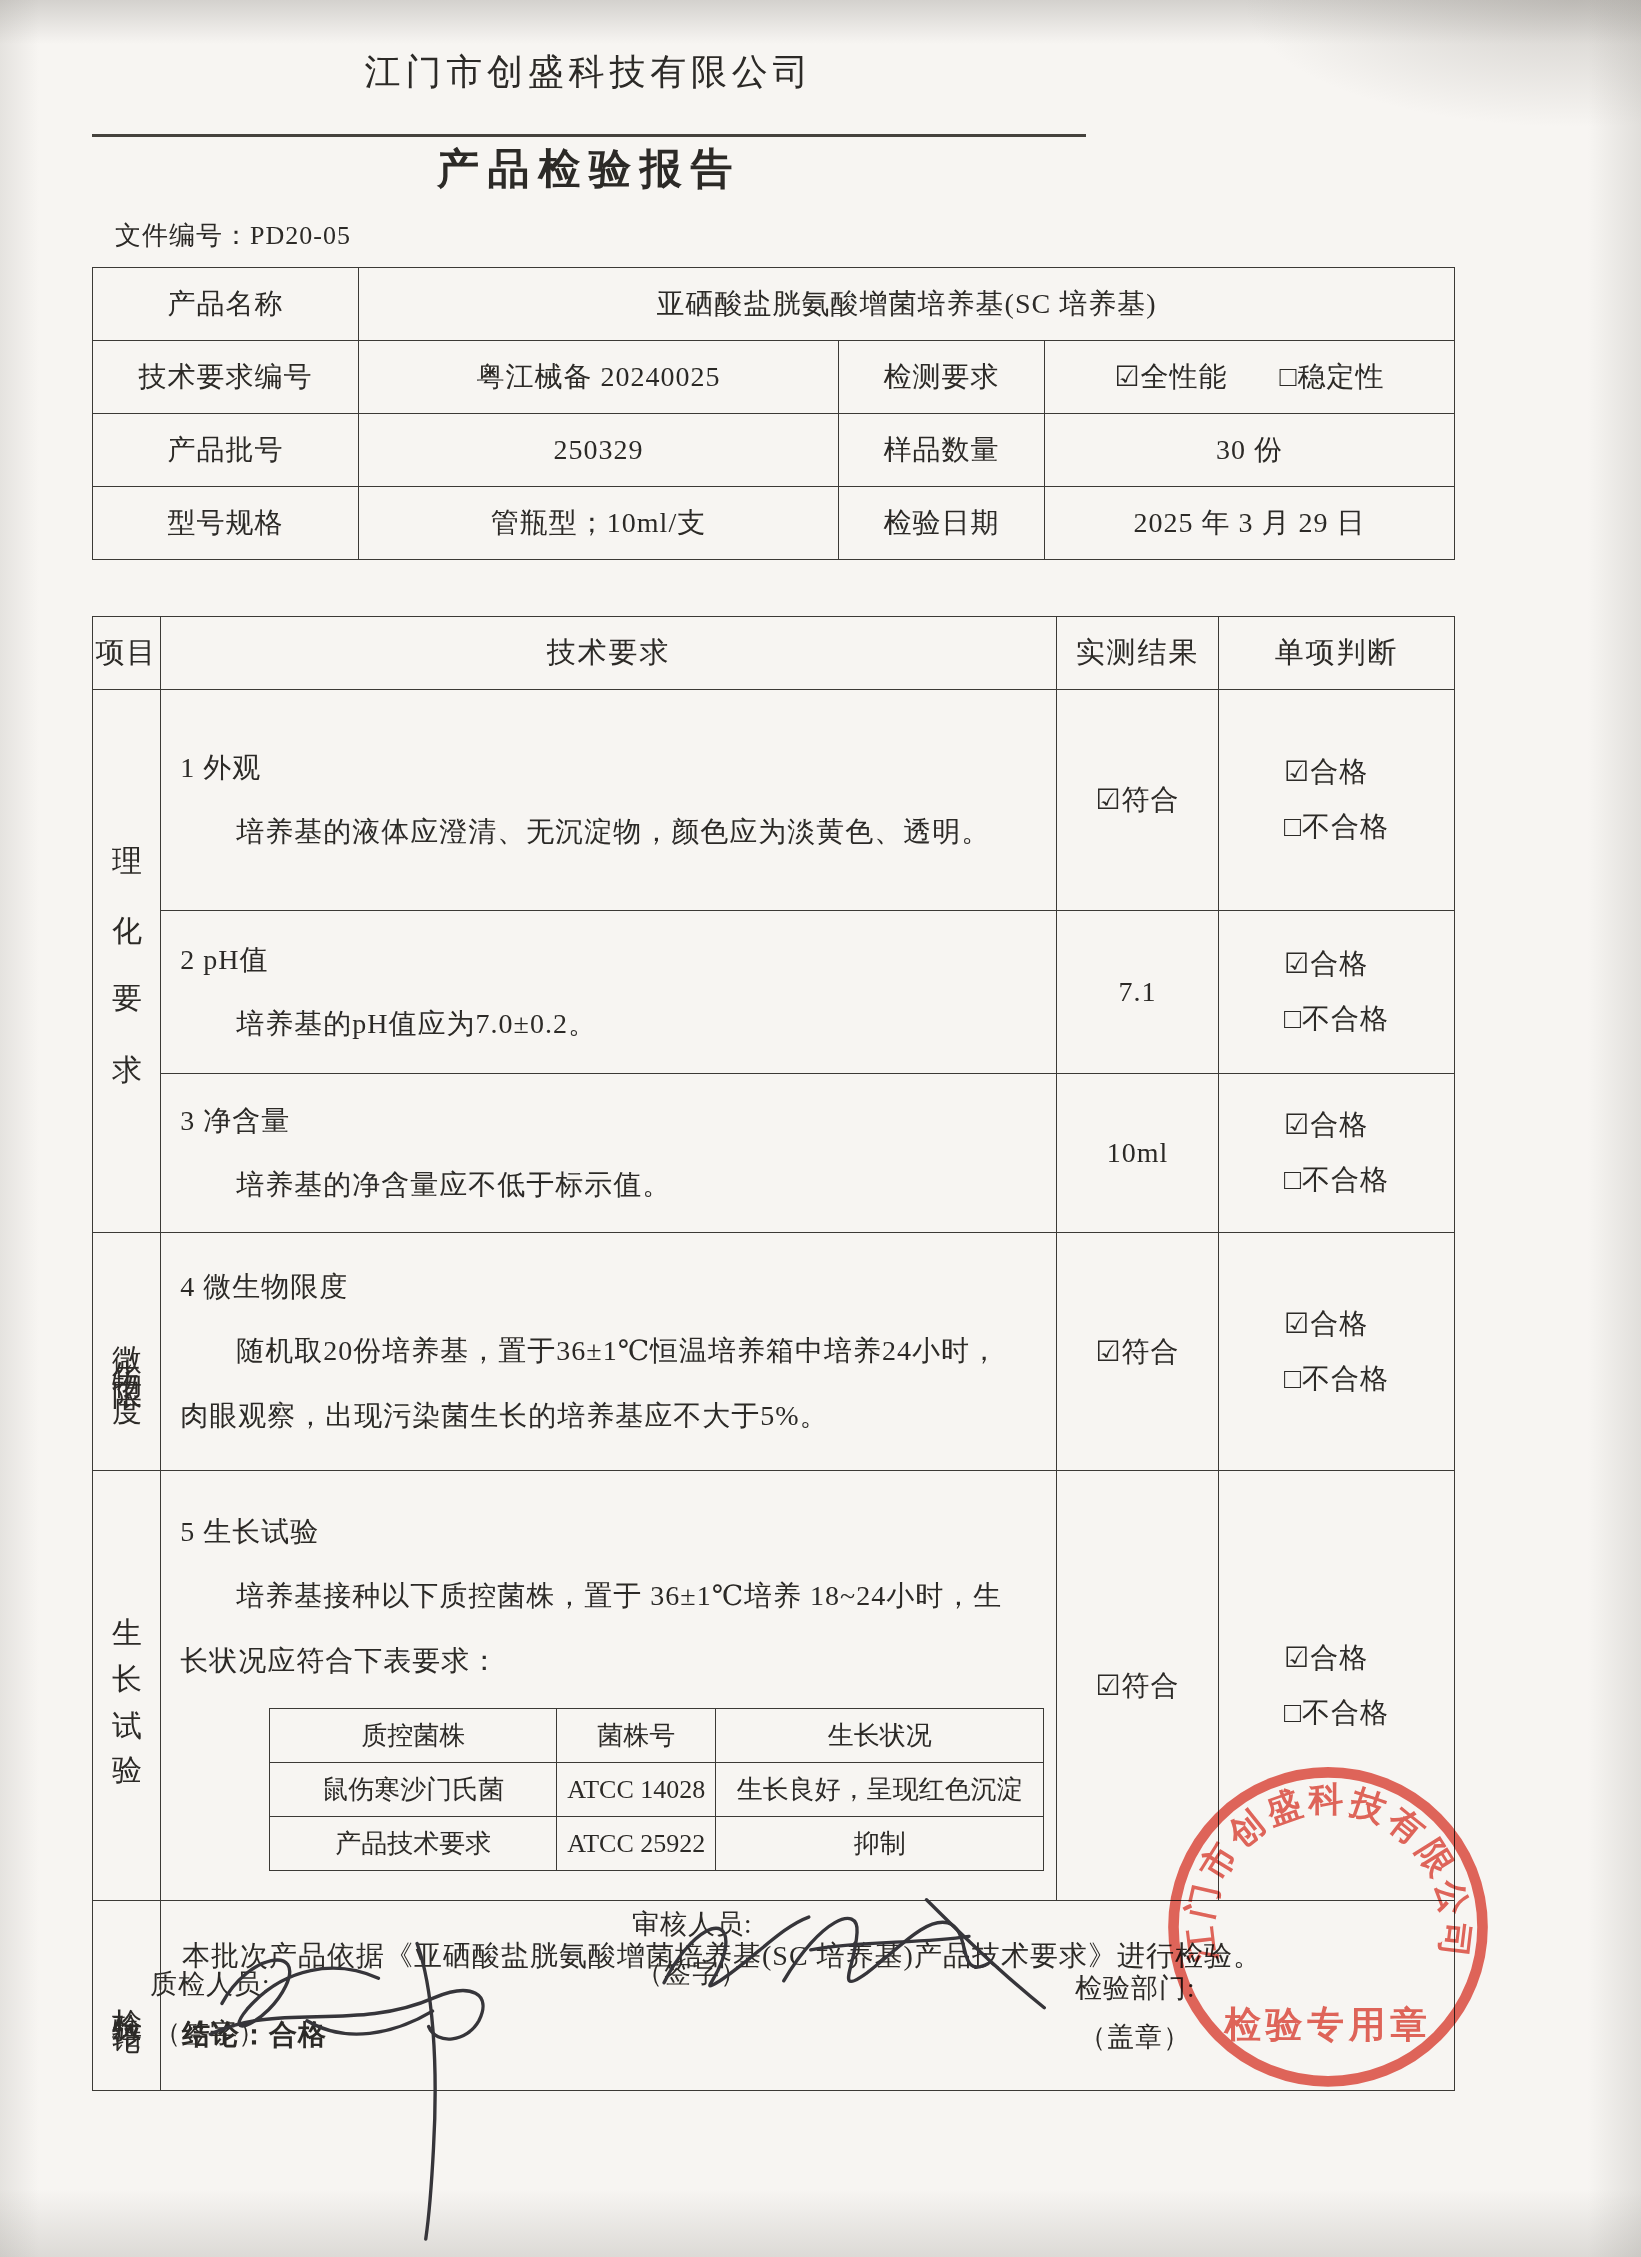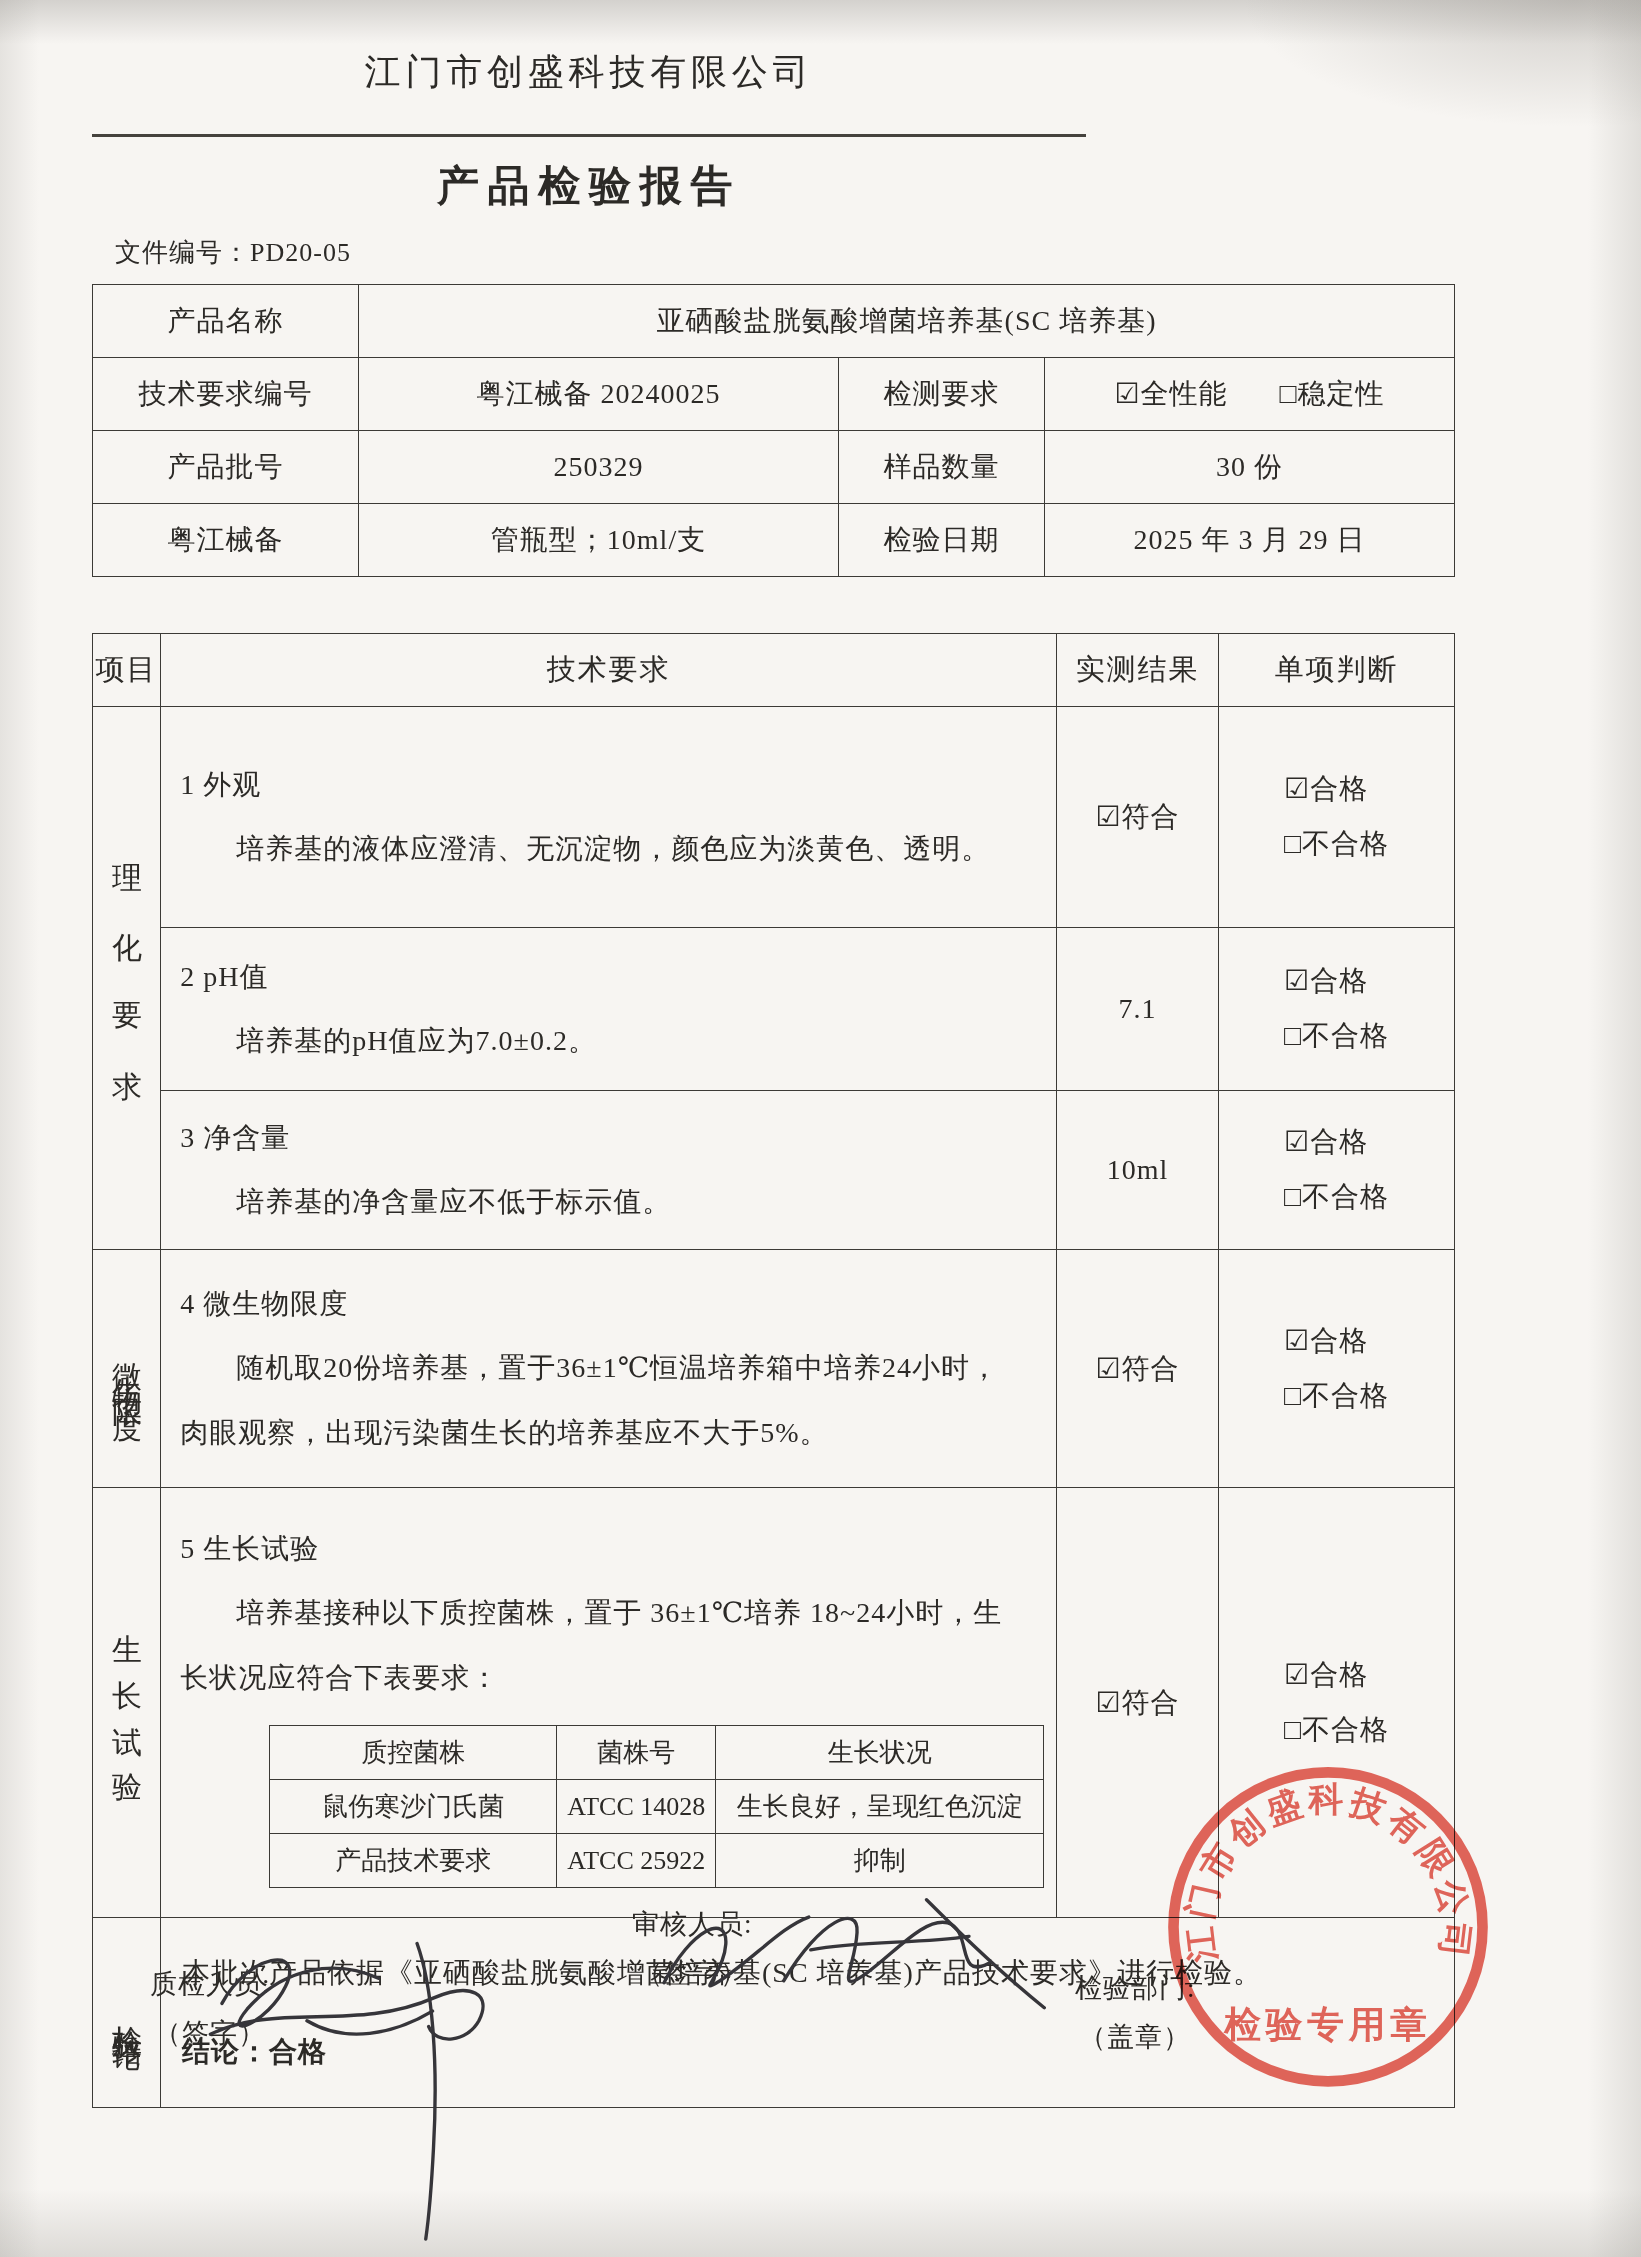--- a/index.html
+++ b/index.html
@@ -24,21 +24,21 @@
   .shade-bottom { left:0; bottom:0; width:100%; height:68px;
     background: linear-gradient(0deg, rgba(135,132,126,.24), rgba(135,132,126,0)); }
   .shade-left { left:0; top:0; width:39px; height:100%;
     background: linear-gradient(90deg, rgba(145,142,136,.18), rgba(145,142,136,0)); }
 
   .content { position:absolute; left:92px; top:0; width:1361px; }
 
   .header-block { width:994px; margin-top:48px; text-align:center; }
   .company { font-size:36px; letter-spacing:4.8px; }
   .header-rule { margin-top:37px; border-top:3.9px solid #45423d; height:0; }
-  .title { margin-top:21px; font-size:42px; font-weight:bold; letter-spacing:8.7px; }
+  .title { margin-top:4px; font-size:42px; font-weight:bold; letter-spacing:8.7px; }
 
   .file-no { margin-top:21px; margin-left:23px; font-size:26px; letter-spacing:1px; }
 
   table { border-collapse:collapse; table-layout:fixed; }
   td { border:1.9px solid #3c3a36; }
 
   .info-table { margin-top:14px; width:1361px; }
   .info-table td { font-size:28px; text-align:center; vertical-align:middle; height:70px; letter-spacing:1px; }
   .check-gap { margin-left:44px; }
 
@@ -125,21 +125,21 @@
           <span class="check-gap">□稳定性</span>
         </td>
       </tr>
       <tr>
         <td>产品批号</td>
         <td>250329</td>
         <td>样品数量</td>
         <td>30 份</td>
       </tr>
       <tr>
-        <td>粤江械备</td>
+        <td>型号规格</td>
         <td>管瓶型；10ml/支</td>
         <td>检验日期</td>
         <td>2025 年 3 月 29 日</td>
       </tr>
     </tbody>
       </table>
 
     <table class="result-table">
       <colgroup>
           <col style="width:68px">

